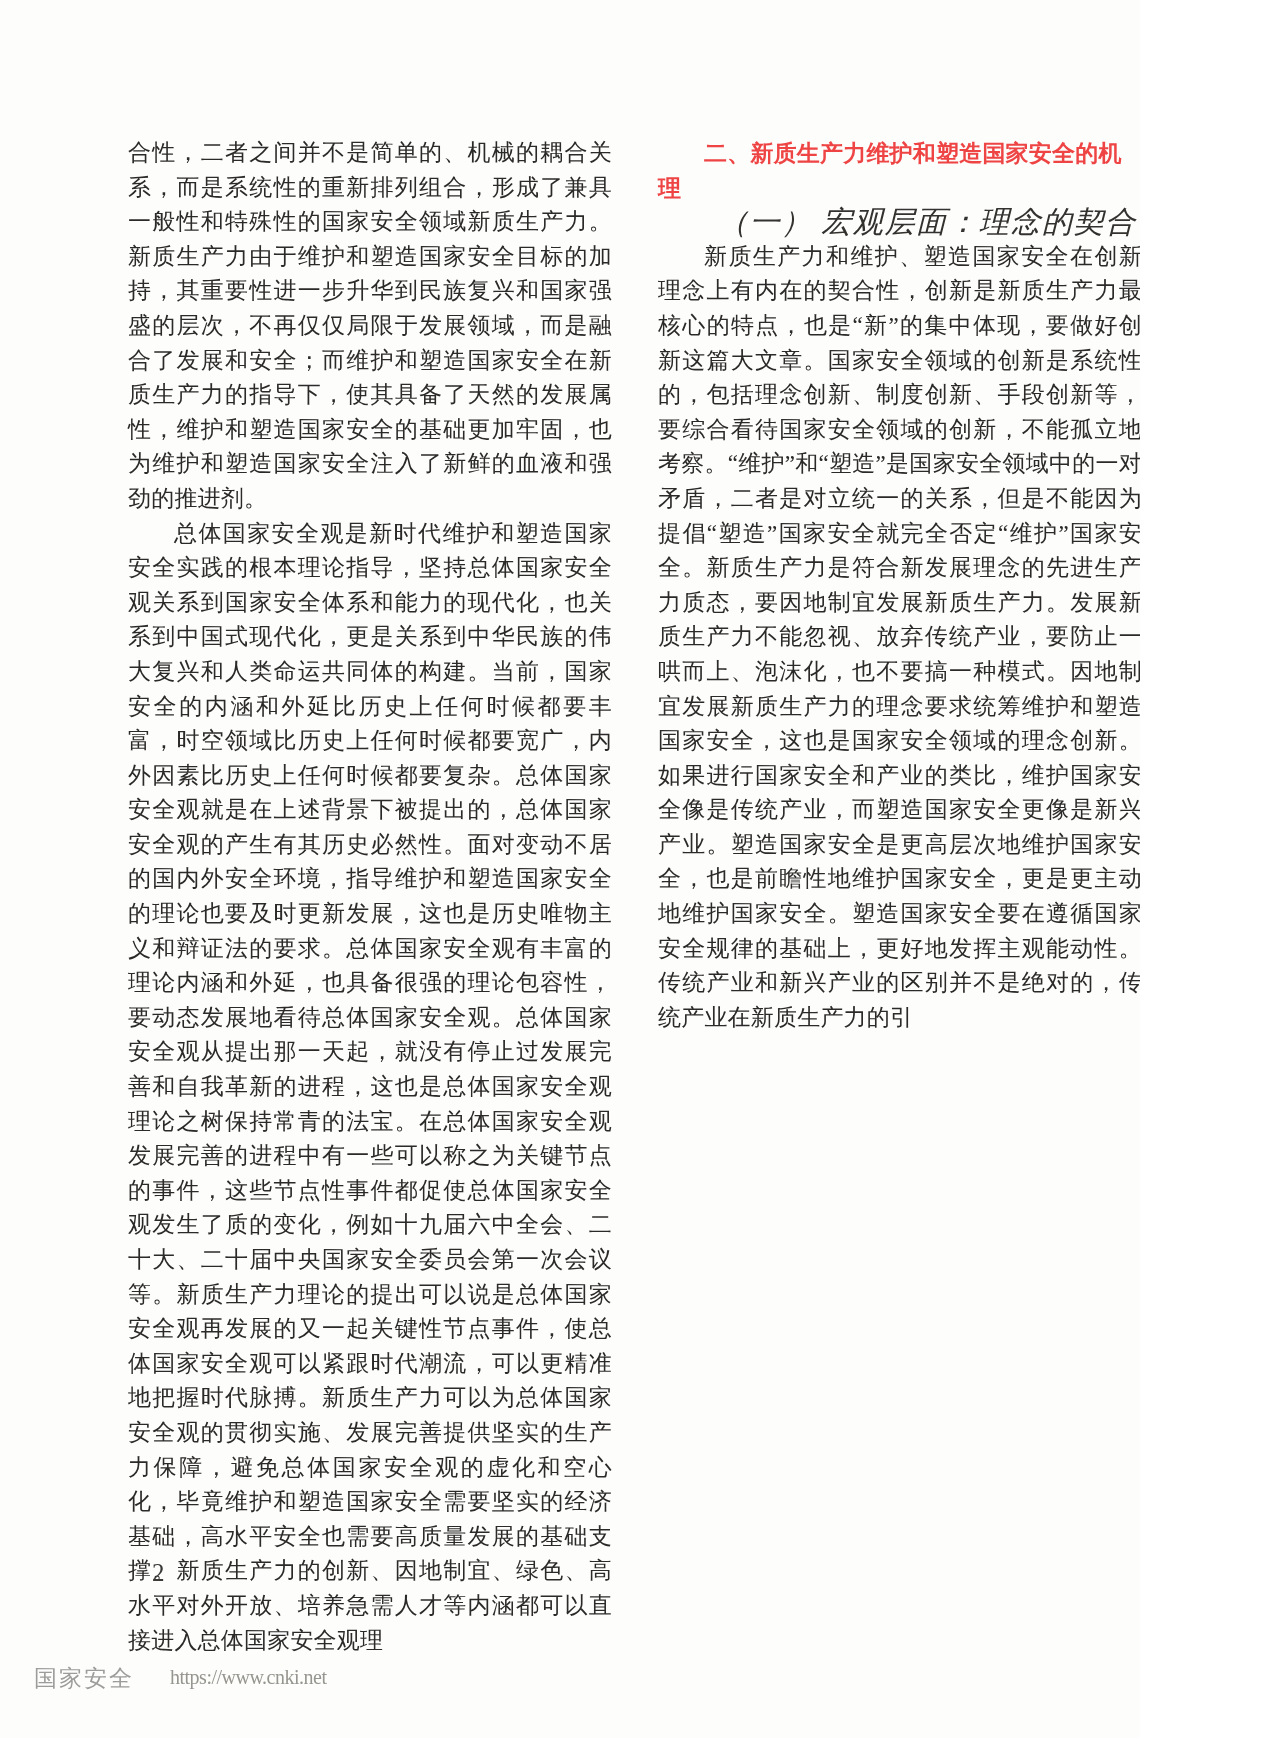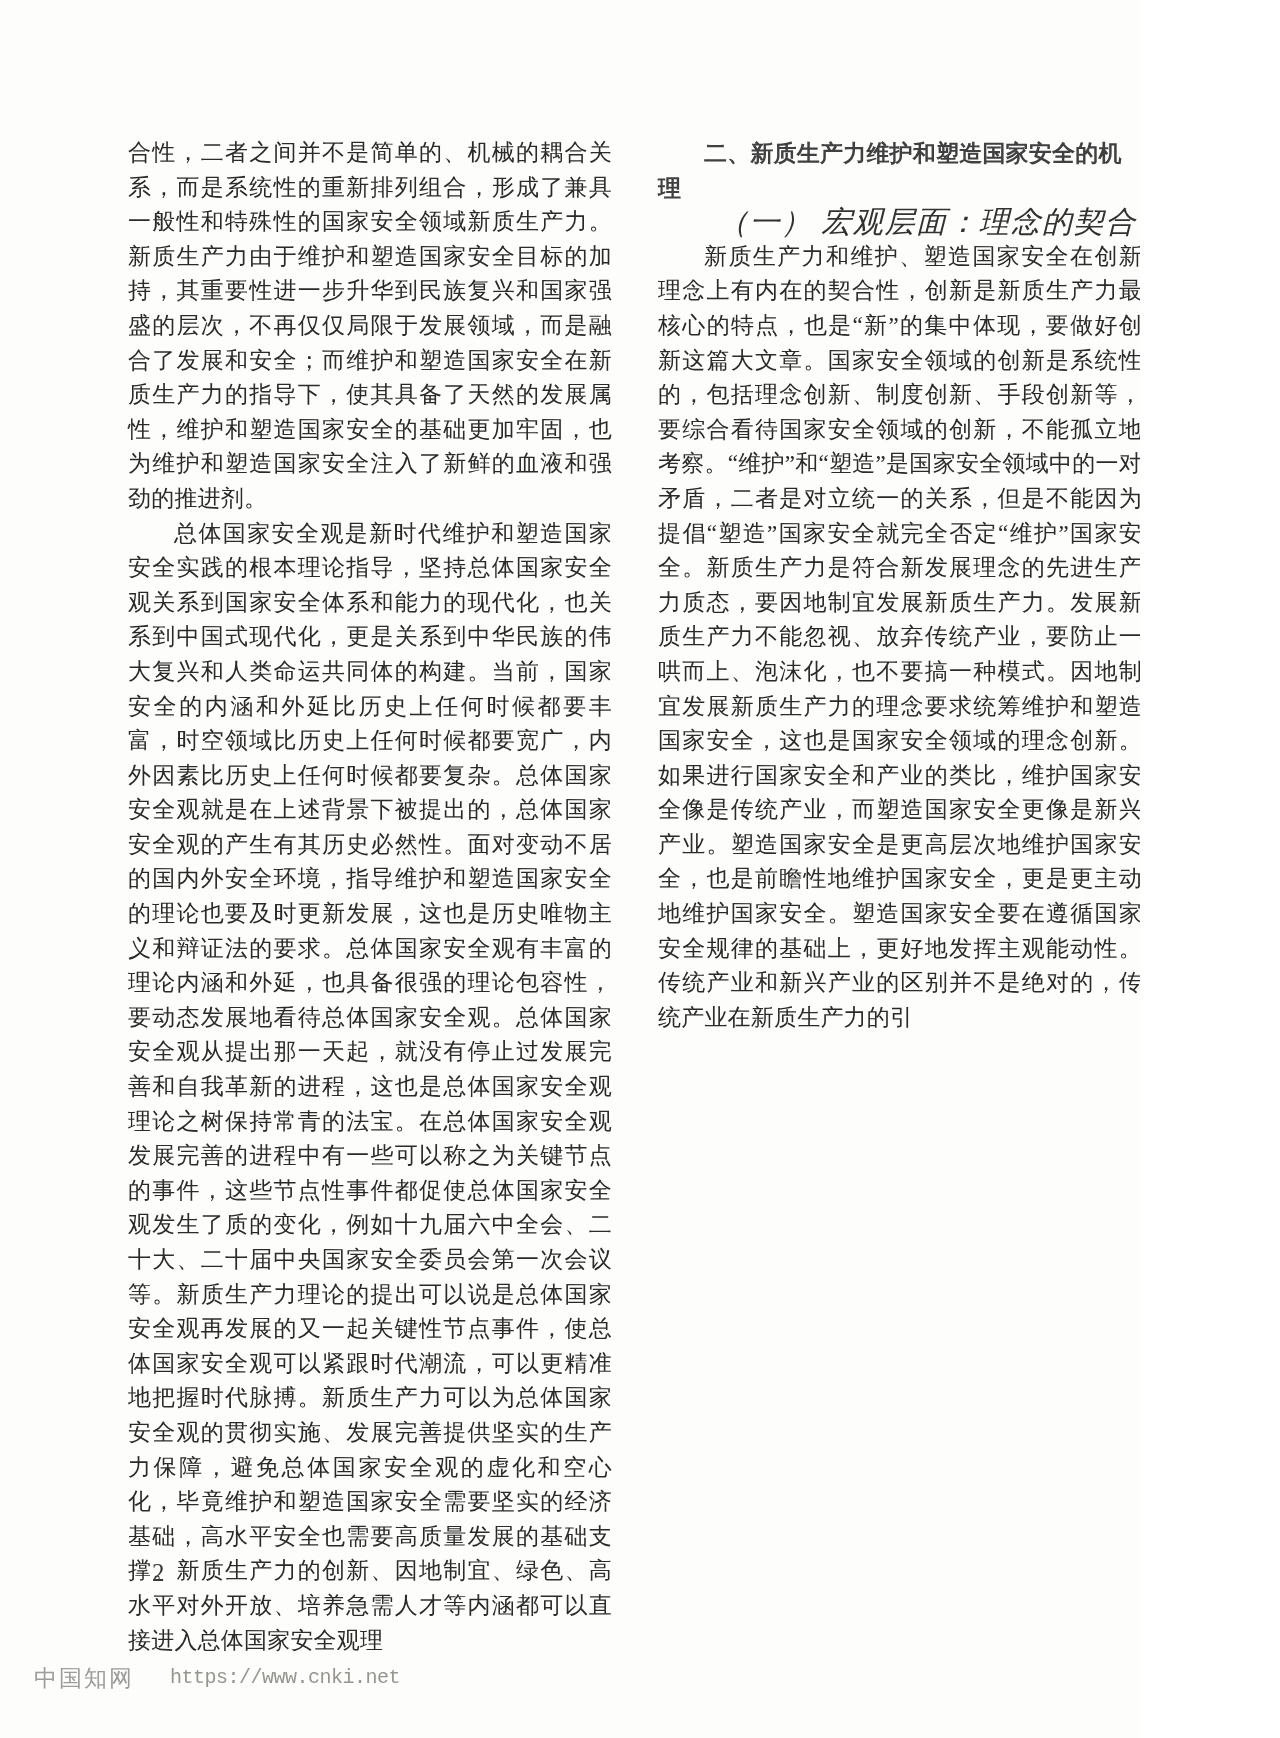--- a/index.html
+++ b/index.html
@@ -37,21 +37,21 @@
   .indent {
     text-indent: 2em;
   }
   .section-heading {
     margin: 0;
     font-family: "Liberation Sans", sans-serif;
     font-weight: 700;
     font-size: 23px;
     line-height: 34.6px;
     text-indent: 2em;
-    color: #404040;
+    color: #ef4444;
     letter-spacing: 0.2px;
   }
   .sub-heading {
     margin: 0;
     font-style: italic;
     font-size: 30px;
     line-height: 34.6px;
     text-indent: 2em;
     letter-spacing: 1.5px;
     color: #33322f;
@@ -69,21 +69,21 @@
     left: 34px;
     top: 1663px;
     font-size: 23px;
     letter-spacing: 2px;
     color: #9c9c9a;
   }
   .footer-url {
     position: absolute;
     left: 170px;
     top: 1666px;
-    font-family: Liberation Mono, monospace;
+    font-family: Liberation Serif, serif;
     font-size: 20px;
     letter-spacing: -0.5px;
     color: #96958f;
     text-align: center;
   }
 </style>
 </head>
 <body>
 
 <div class="page">
@@ -98,17 +98,17 @@
     <div class="col">
       <p class="section-heading">二、新质生产力维护和塑造国家安全的机理</p>
       <p class="sub-heading">（一） 宏观层面：理念的契合</p>
       <p class="body-para indent">新质生产力和维护、塑造国家安全在创新理念上有内在的契合性，创新是新质生产力最核心的特点，也是“新”的集中体现，要做好创新这篇大文章。国家安全领域的创新是系统性的，包括理念创新、制度创新、手段创新等，要综合看待国家安全领域的创新，不能孤立地考察。“维护”和“塑造”是国家安全领域中的一对矛盾，二者是对立统一的关系，但是不能因为提倡“塑造”国家安全就完全否定“维护”国家安全。新质生产力是符合新发展理念的先进生产力质态，要因地制宜发展新质生产力。发展新质生产力不能忽视、放弃传统产业，要防止一哄而上、泡沫化，也不要搞一种模式。因地制宜发展新质生产力的理念要求统筹维护和塑造国家安全，这也是国家安全领域的理念创新。如果进行国家安全和产业的类比，维护国家安全像是传统产业，而塑造国家安全更像是新兴产业。塑造国家安全是更高层次地维护国家安全，也是前瞻性地维护国家安全，更是更主动地维护国家安全。塑造国家安全要在遵循国家安全规律的基础上，更好地发挥主观能动性。传统产业和新兴产业的区别并不是绝对的，传统产业在新质生产力的引</p>
     </div>
 
   </div>
 
   <div class="page-number">2</div>
 
-  <div class="footer-site">中国知网</div>
+  <div class="footer-site">国家安全</div>
 
   <div class="footer-url">https://www.cnki.net</div>
 
 </div>
 
 </body></html>

